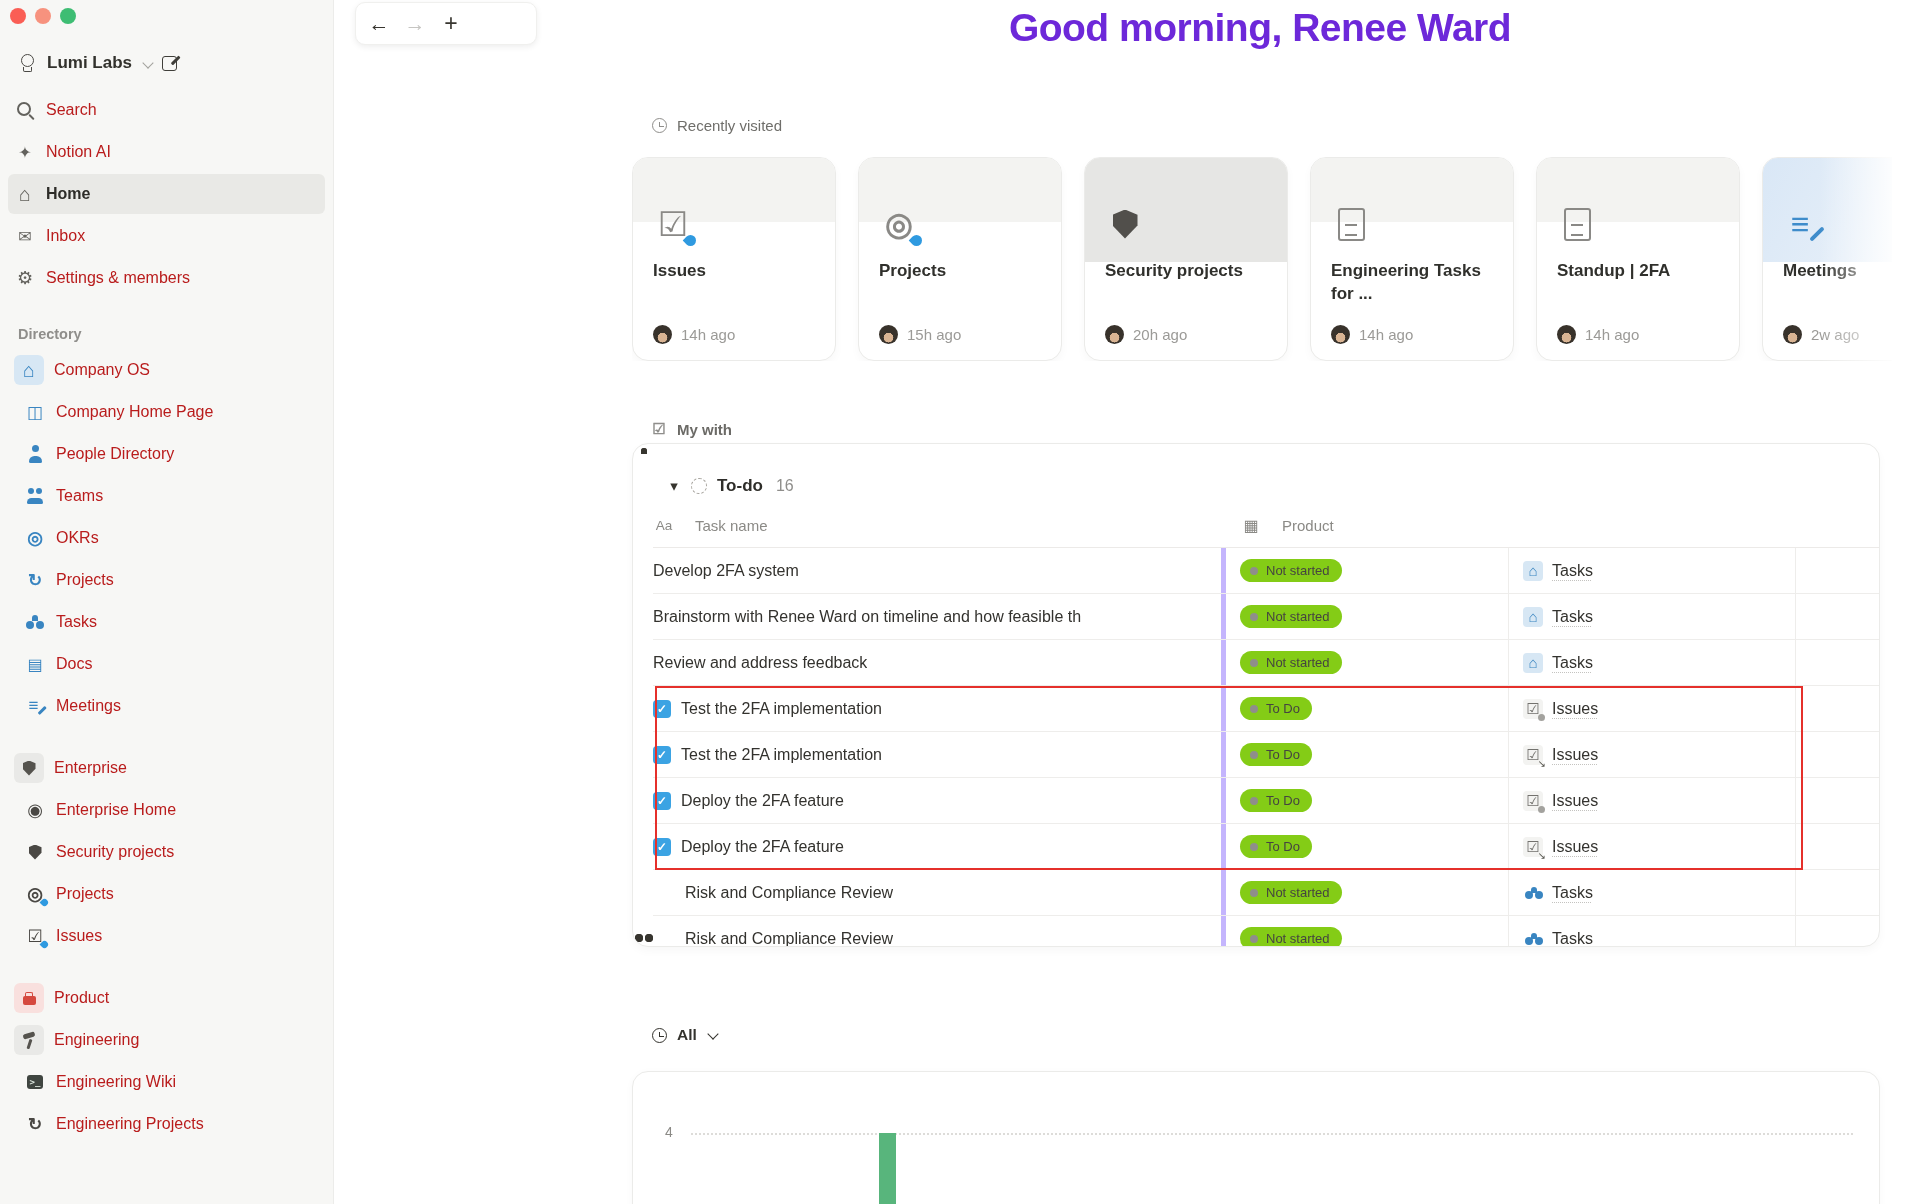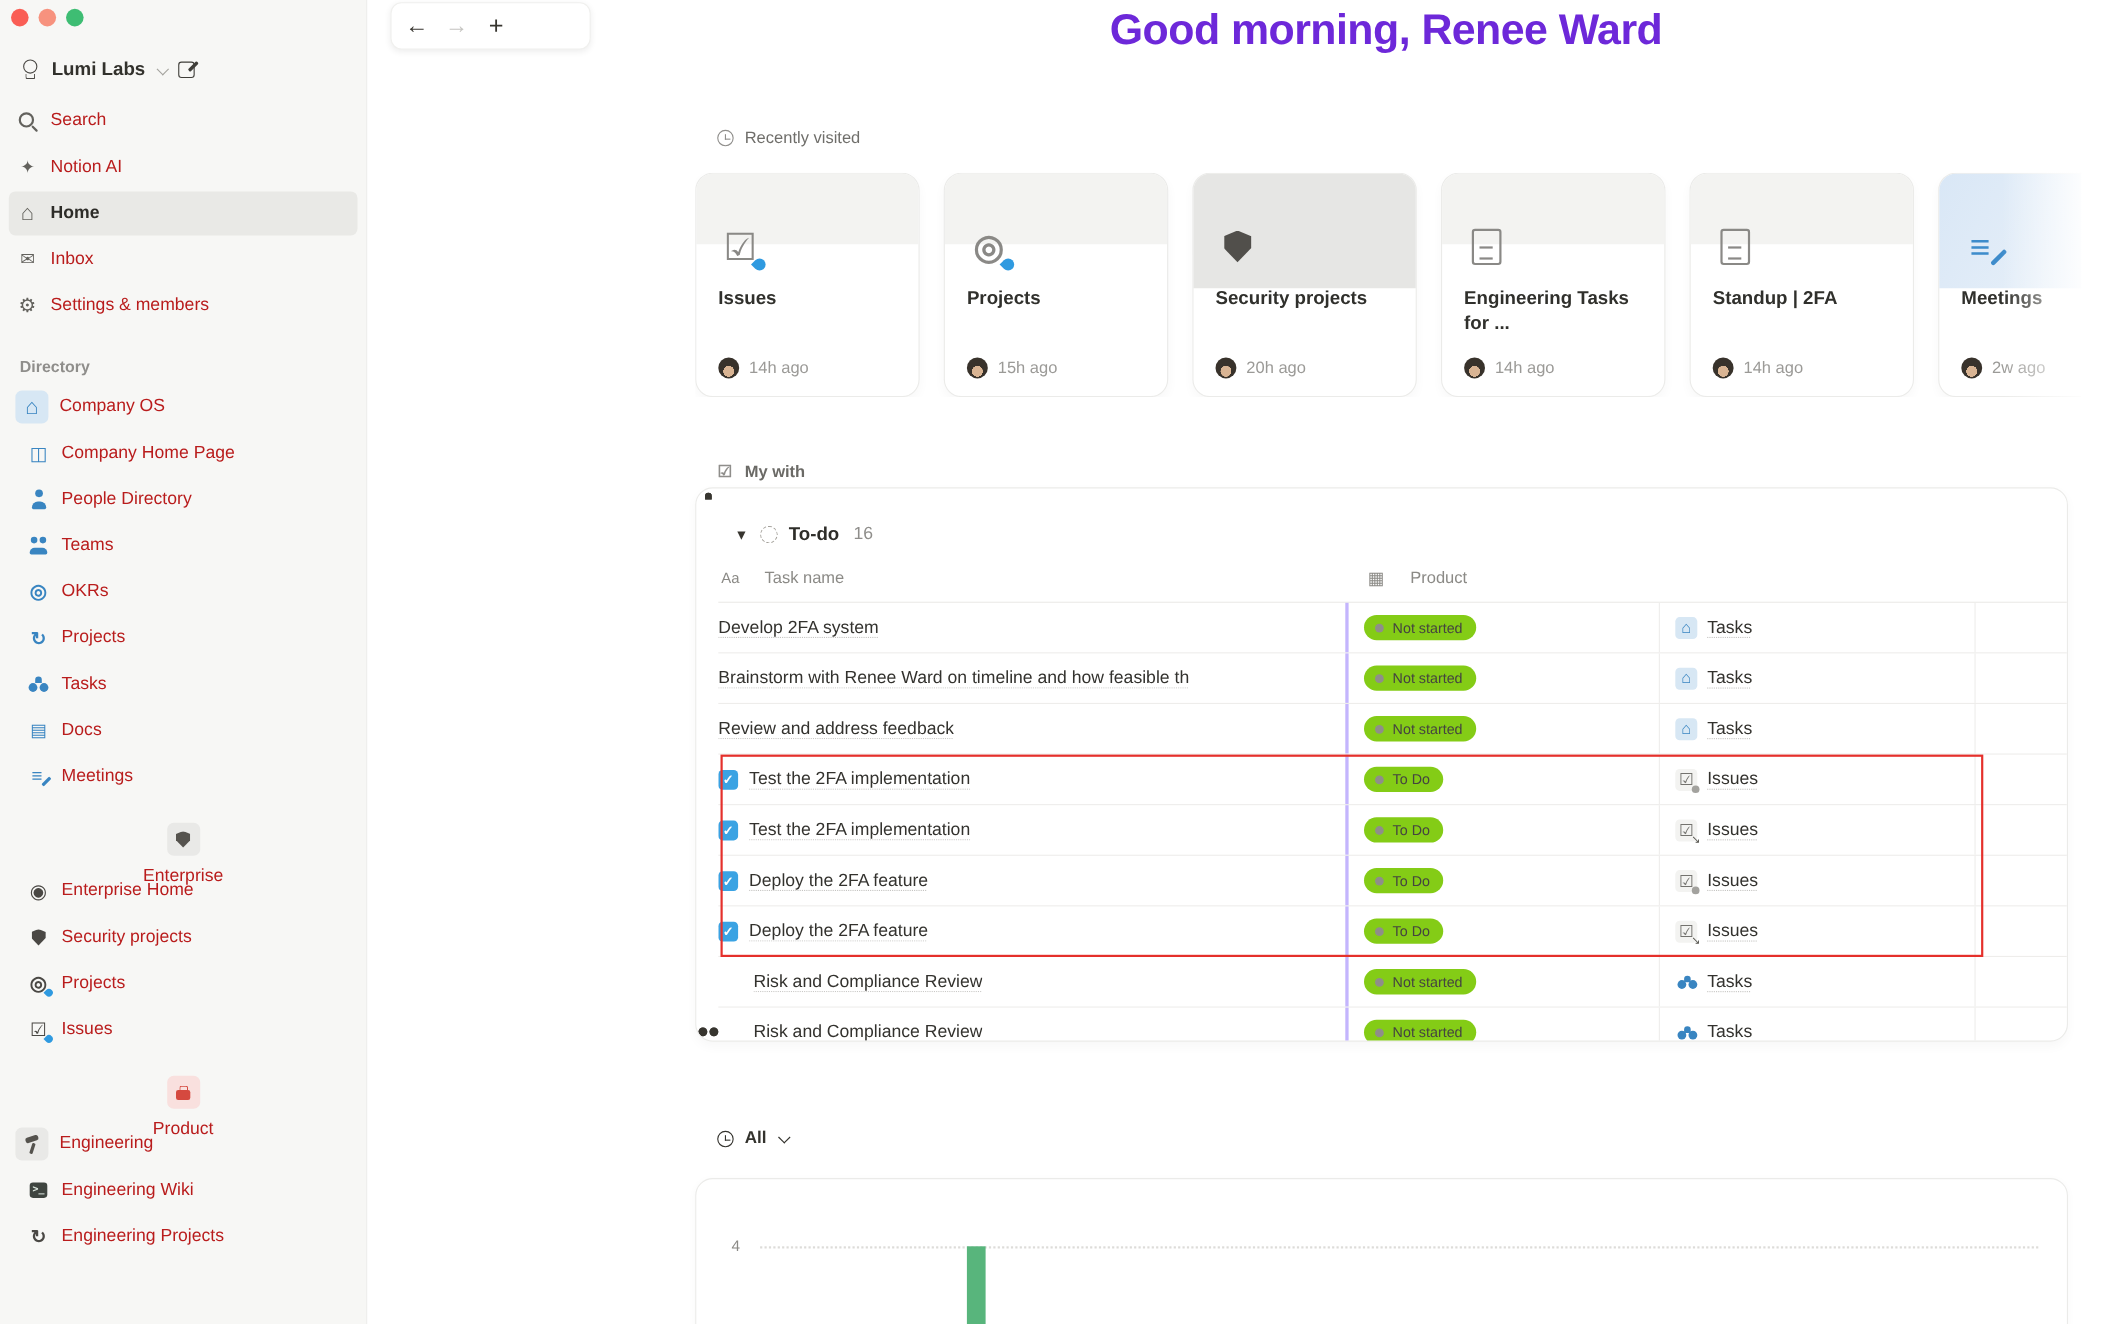--- a/index.html
+++ b/index.html
@@ -32,21 +32,21 @@
   .ts-label { margin:28px 0 8px 18px; font-size:14.5px; font-weight:600; color:#8f8e8b; }
   .ts .icobox { display:flex; align-items:center; justify-content:center;
     width:30px; height:30px; border-radius:6px; flex:none; }
   .k-child .icobox { width:22px; height:22px; margin-left:10px; }
   .box-blue .icobox { background:#d7e7f4; color:#3985c1; }
   .box-gray .icobox { background:#e9e9e7; color:#55534e; }
   .box-red  .icobox { background:#f9e0de; color:#d5493f; }
   .box-blue .ico, .box-gray .ico, .box-red .ico { color:inherit; }
   .tone-blue .ico { color:#3985c1; }
   .tone-dark .ico { color:#4a4844; }
-  .gap-true { margin-top:22px;flex-direction:column; }
+  .gap-true { margin-top:22px; }
 
   
   .ico { position:relative; display:inline-flex; align-items:center; justify-content:center;
     width:22px; height:22px; flex:none; }
 
   .ic-search::before { content:""; width:10px; height:10px; border:2px solid currentColor;
     border-radius:50%; position:absolute; top:3px; left:3px; }
   .ic-search::after { content:""; width:7px; height:2px; background:currentColor;
     position:absolute; bottom:3px; right:1px; transform:rotate(45deg); border-radius:1px; }
   .ic-sparkles::before { content:"✦"; font-size:16px; }
@@ -169,21 +169,21 @@
   .group-row { margin:24px 0 0 34px; height:36px; display:flex; align-items:center; gap:9px; }
   .group-name { font-size:17px; font-weight:700; color:#2e2d29; }
   .group-count { font-size:16px; color:#8f8e8b; margin-left:4px; }
   .thead { display:grid; grid-template-columns:573px 283px 287px 1fr; height:44px; margin-left:20px;
     align-items:center; border-bottom:1px solid #eceae8; color:#8b8a86; font-size:15px; }
   .thead .hc { display:flex; align-items:center; gap:20px; height:100%; }
   .thead .hc2, .thead .hc3 { padding-left:14px; }
   .trow { display:grid; grid-template-columns:573px 283px 287px 1fr; height:46px; margin-left:20px;
     border-bottom:1px solid #eeedeb; align-items:center; }
   .c1 { display:flex; align-items:center; gap:10px; height:100%; overflow:hidden;
-    white-space:nowrap; padding-right:10px; border-right:3px solid #c4b5fd; }
+    white-space:nowrap; padding-right:10px; border-right:5px solid #c4b5fd; }
   .c2, .c3 { display:flex; align-items:center; height:100%; padding-left:14px;
     border-right:1px solid #eeedeb; }
   .task-name { font-size:16px; color:#33322e; text-decoration:underline dotted 1px #c4c3c0;
     text-underline-offset:4px; overflow:hidden; }
   .tcheck { display:none; width:18px; height:18px; border-radius:4px; background:#3ba3e3;
     flex:none; align-items:center; justify-content:center; }
   .tcheck::before { content:"✓"; color:#fff; font-size:12px; font-weight:700; }
   .chk-true .tcheck { display:inline-flex; }
   .leadico { display:none; position:relative; width:22px; height:22px; flex:none; }
   .lic-binoculars-red .leadico { display:inline-flex; color:#cf4f47; }

